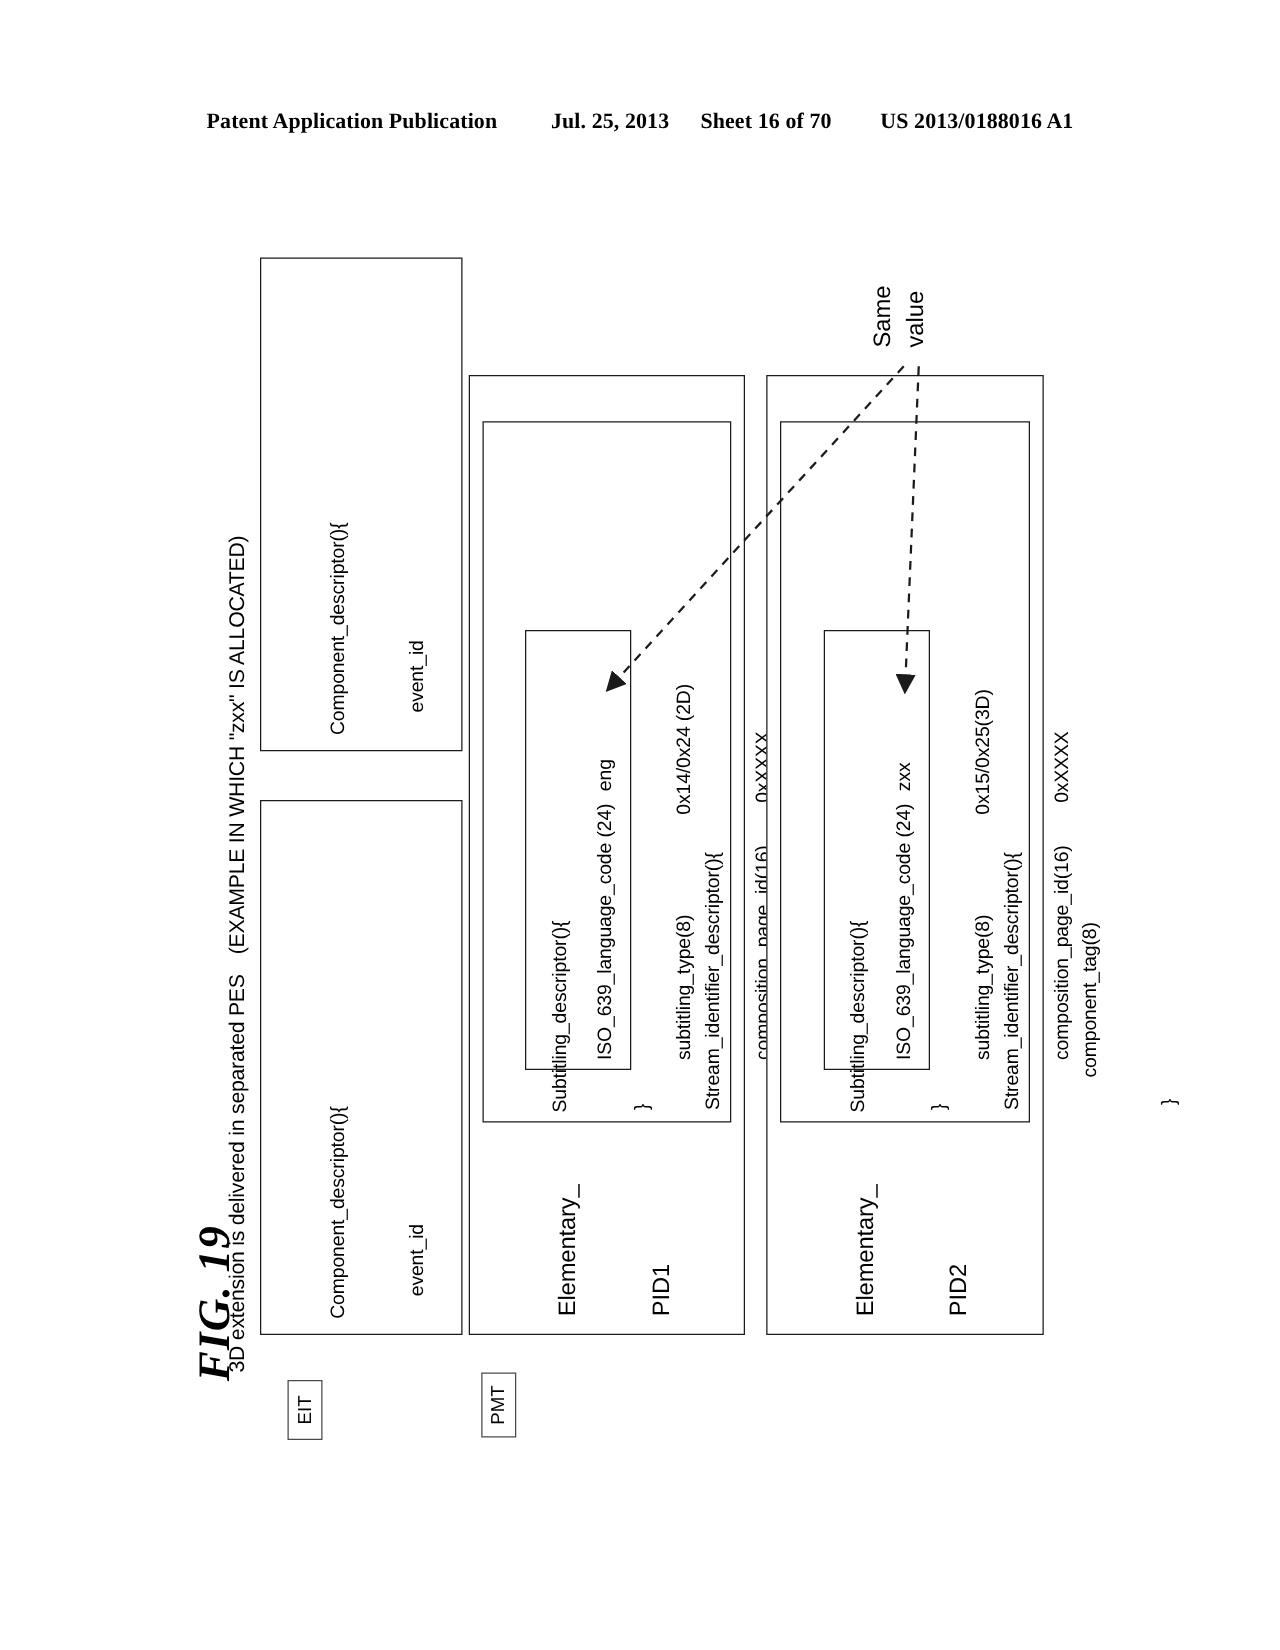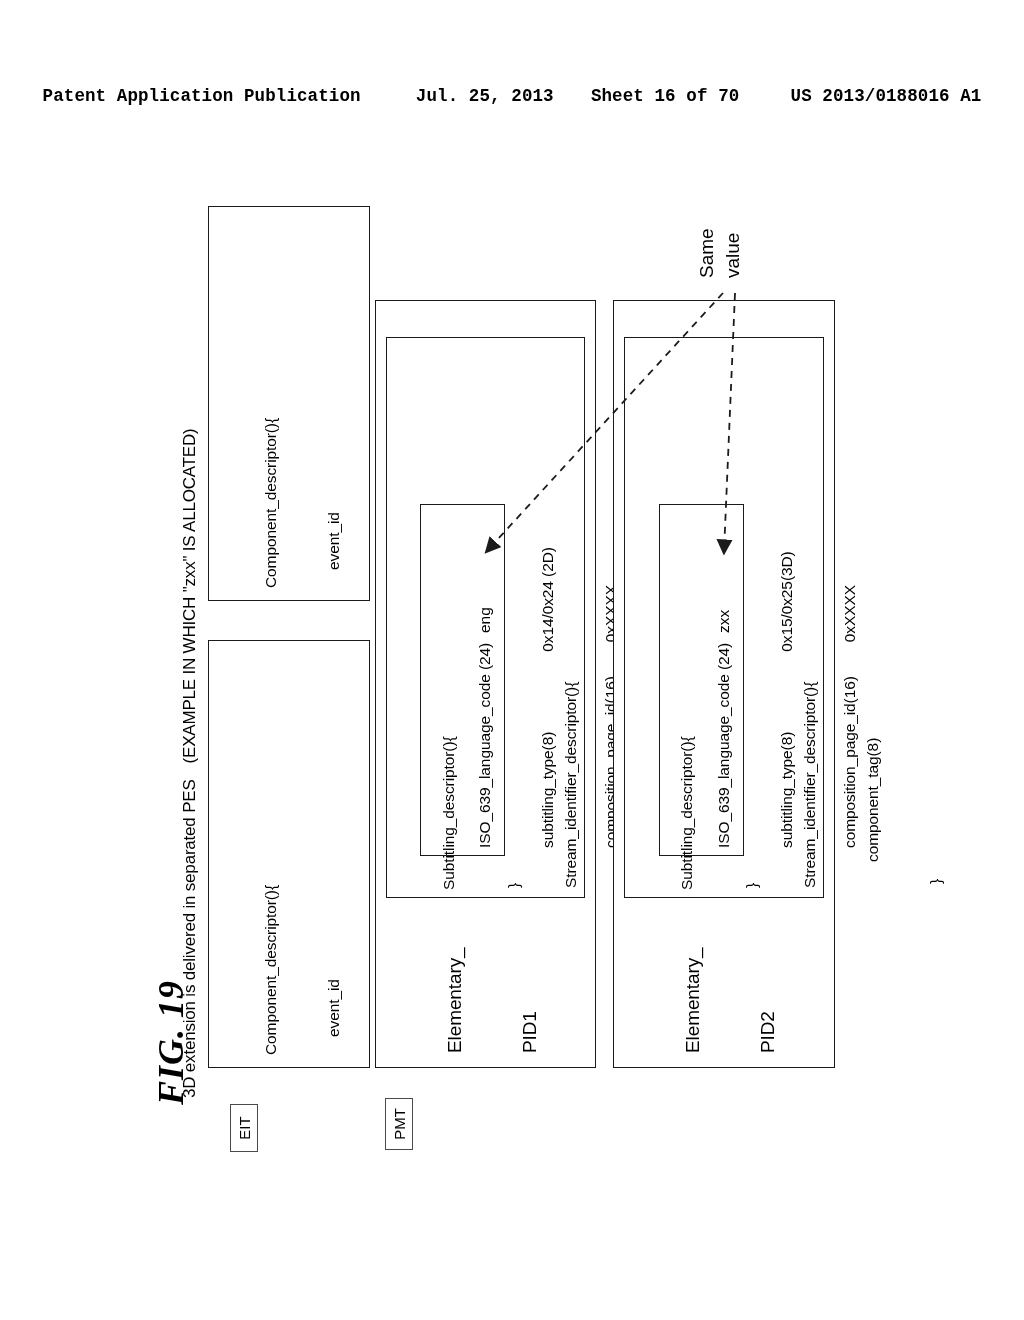--- a/index.html
+++ b/index.html
@@ -16,21 +16,21 @@
     overflow: hidden;
   }
 
   
   #pub-header {
     position: absolute;
     top: 86px;
     left: 0;
     width: 1024px;
     text-align: center;
-    font-family: Liberation Mono, monospace;
+    font-family: Liberation Serif, serif;
     font-weight: bold;
     font-size: 17.5px;
     letter-spacing: 0.1px;
     white-space: nowrap;
   }
   #pub-header .h-seg { display: inline-block; vertical-align: baseline; }
   #pub-header .gap-lg { display: inline-block; width: 34px; }
   #pub-header .gap-md { display: inline-block; width: 16px; }
   #pub-header .gap-xl { display: inline-block; width: 30px; }
 

